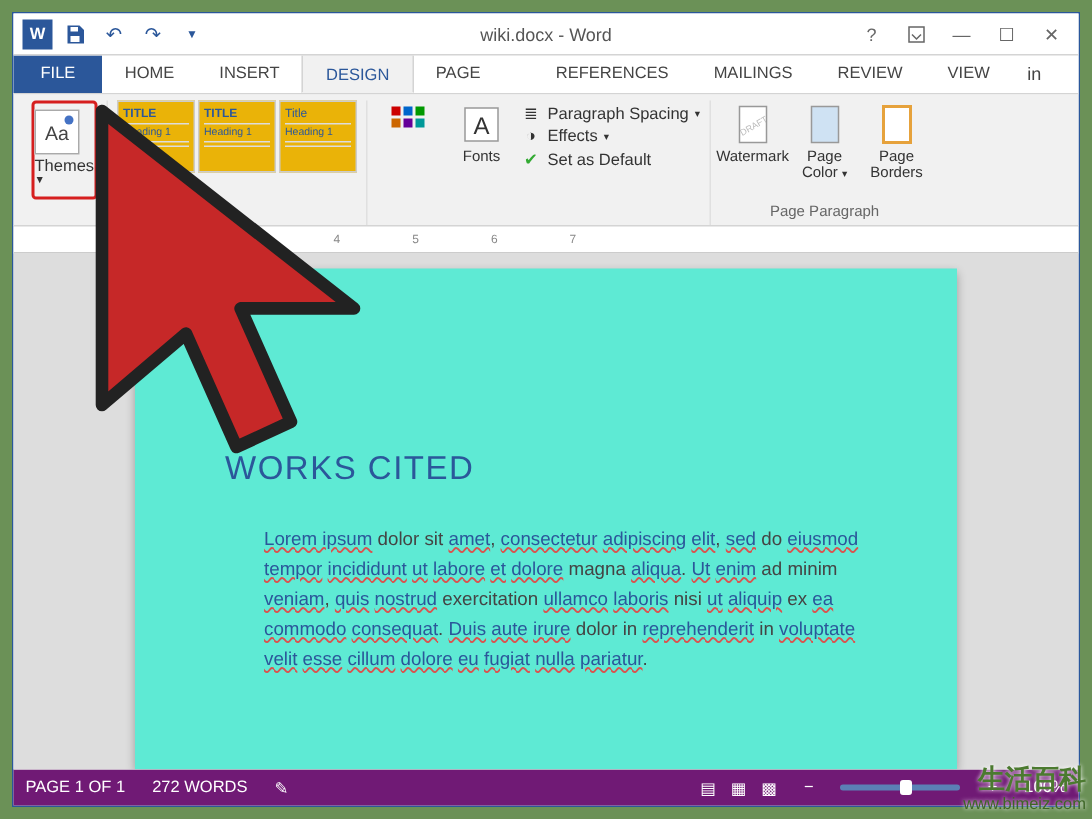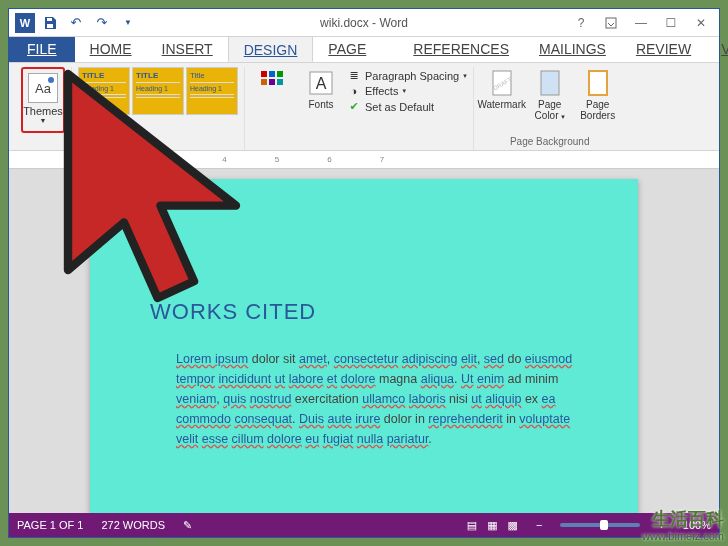--- a/index.html
+++ b/index.html
@@ -11,32 +11,32 @@
 .titlebar { height: 28px; background: #fff; border-bottom: 1px solid #d4d4d4; display: flex; align-items: center; position: relative; }
 .qat { display: flex; align-items: center; gap: 4px; padding-left: 6px; }
 .word-icon { width: 20px; height: 20px; background: #2b579a; color: #fff; display: flex; align-items: center; justify-content: center; font-size: 11px; font-weight: bold; }
 .qat-btn { width: 22px; height: 22px; display: flex; align-items: center; justify-content: center; color: #2b579a; cursor: pointer; font-size: 13px; }
 .title-text { position: absolute; left: 50%; transform: translateX(-50%); font-size: 12px; color: #555; }
 .winctrls { margin-left: auto; display: flex; align-items: center; gap: 2px; padding-right: 4px; }
 .winctrl { width: 28px; height: 24px; display: flex; align-items: center; justify-content: center; color: #666; cursor: pointer; font-size: 12px; }
 
 
 .tabs { height: 26px; background: #fff; display: flex; align-items: flex-end; border-bottom: 1px solid #d4d4d4; }
-.tab { padding: 0 15px; height: 26px; line-height: 26px; font-size: 14px; color: #444; cursor: pointer; text-decoration: underline; }
+.tab { padding: 0 15px; height: 26px; line-height: 26px; font-size: 11px; color: #444; cursor: pointer; }
 .tab.file { background: #2b579a; color: #fff; padding: 0 18px; }
 .tab.active { border: 1px solid #d4d4d4; border-bottom: 1px solid #f1f1f1; background: #f1f1f1; color: #2b579a; }
 .signin { margin-left: auto; padding: 0 10px; font-size: 12px; line-height: 26px; color: #444; cursor: pointer; }
 
 
 .ribbon { height: 88px; background: #f1f1f1; border-bottom: 1px solid #d4d4d4; display: flex; padding: 4px 6px 0 6px; position: relative; }
 .ribbon-group { display: flex; flex-direction: column; align-items: center; border-right: 1px solid #e0e0e0; padding: 0 6px; position: relative; }
 .group-content { display: flex; align-items: flex-start; gap: 4px; flex: 1; }
 .group-label { font-size: 10px; color: #666; height: 16px; line-height: 16px; }
 
-.themes-btn { width: 44px; height: 66px; display: flex; flex-direction: column; align-items: center; justify-content: flex-start; cursor: pointer; border: 2px solid #d61f1f; border-radius: 3px; padding-top: 4px; }
+.themes-btn { width: 44px; height: 66px; display: flex; flex-direction: column; align-items: flex-start; justify-content: flex-start; cursor: pointer; border: 2px solid #d61f1f; border-radius: 3px; padding-top: 4px; }
 .themes-icon { width: 30px; height: 30px; border: 1px solid #aaa; background: #fff; display: flex; align-items: center; justify-content: center; font-size: 13px; color: #444; position: relative; }
 .themes-icon::after { content: ""; position: absolute; top: 3px; right: 3px; width: 6px; height: 6px; background: #4472c4; border-radius: 50%; }
 .themes-label { font-size: 11px; color: #333; margin-top: 2px; }
 .themes-drop { font-size: 7px; color: #333; }
 
 .gallery { display: flex; gap: 2px; }
 .gallery-item { width: 52px; height: 48px; border: 1px solid #ccc; background: #eab308; font-size: 7px; color: #2b579a; padding: 3px; overflow: hidden; cursor: pointer; }
 .gallery-item .gt { font-size: 8px; font-weight: bold; }
 .gallery-item .gl { height: 1px; background: #ddd; margin: 2px 0; }
 
@@ -225,21 +225,21 @@
         </div>
         <div class="big-btn">
           <div class="big-btn-icon">
               <svg width="30" height="30" viewBox="0 0 30 30">
                 <rect x="6" y="3" width="18" height="24" fill="#fff" stroke="#e6a23c" stroke-width="2"></rect>
               </svg>
             </div>
           <div class="big-btn-label">Page Borders</div>
         </div>
       </div>
-      <div class="group-label">Page Background</div>
+      <div class="group-label">Page Paragraph</div>
     </div>
 
   </div>
 
   <div class="workarea">
     <div class="ruler">
       <span>1</span>
       <span>2</span>
       <span>3</span>
       <span>4</span>

